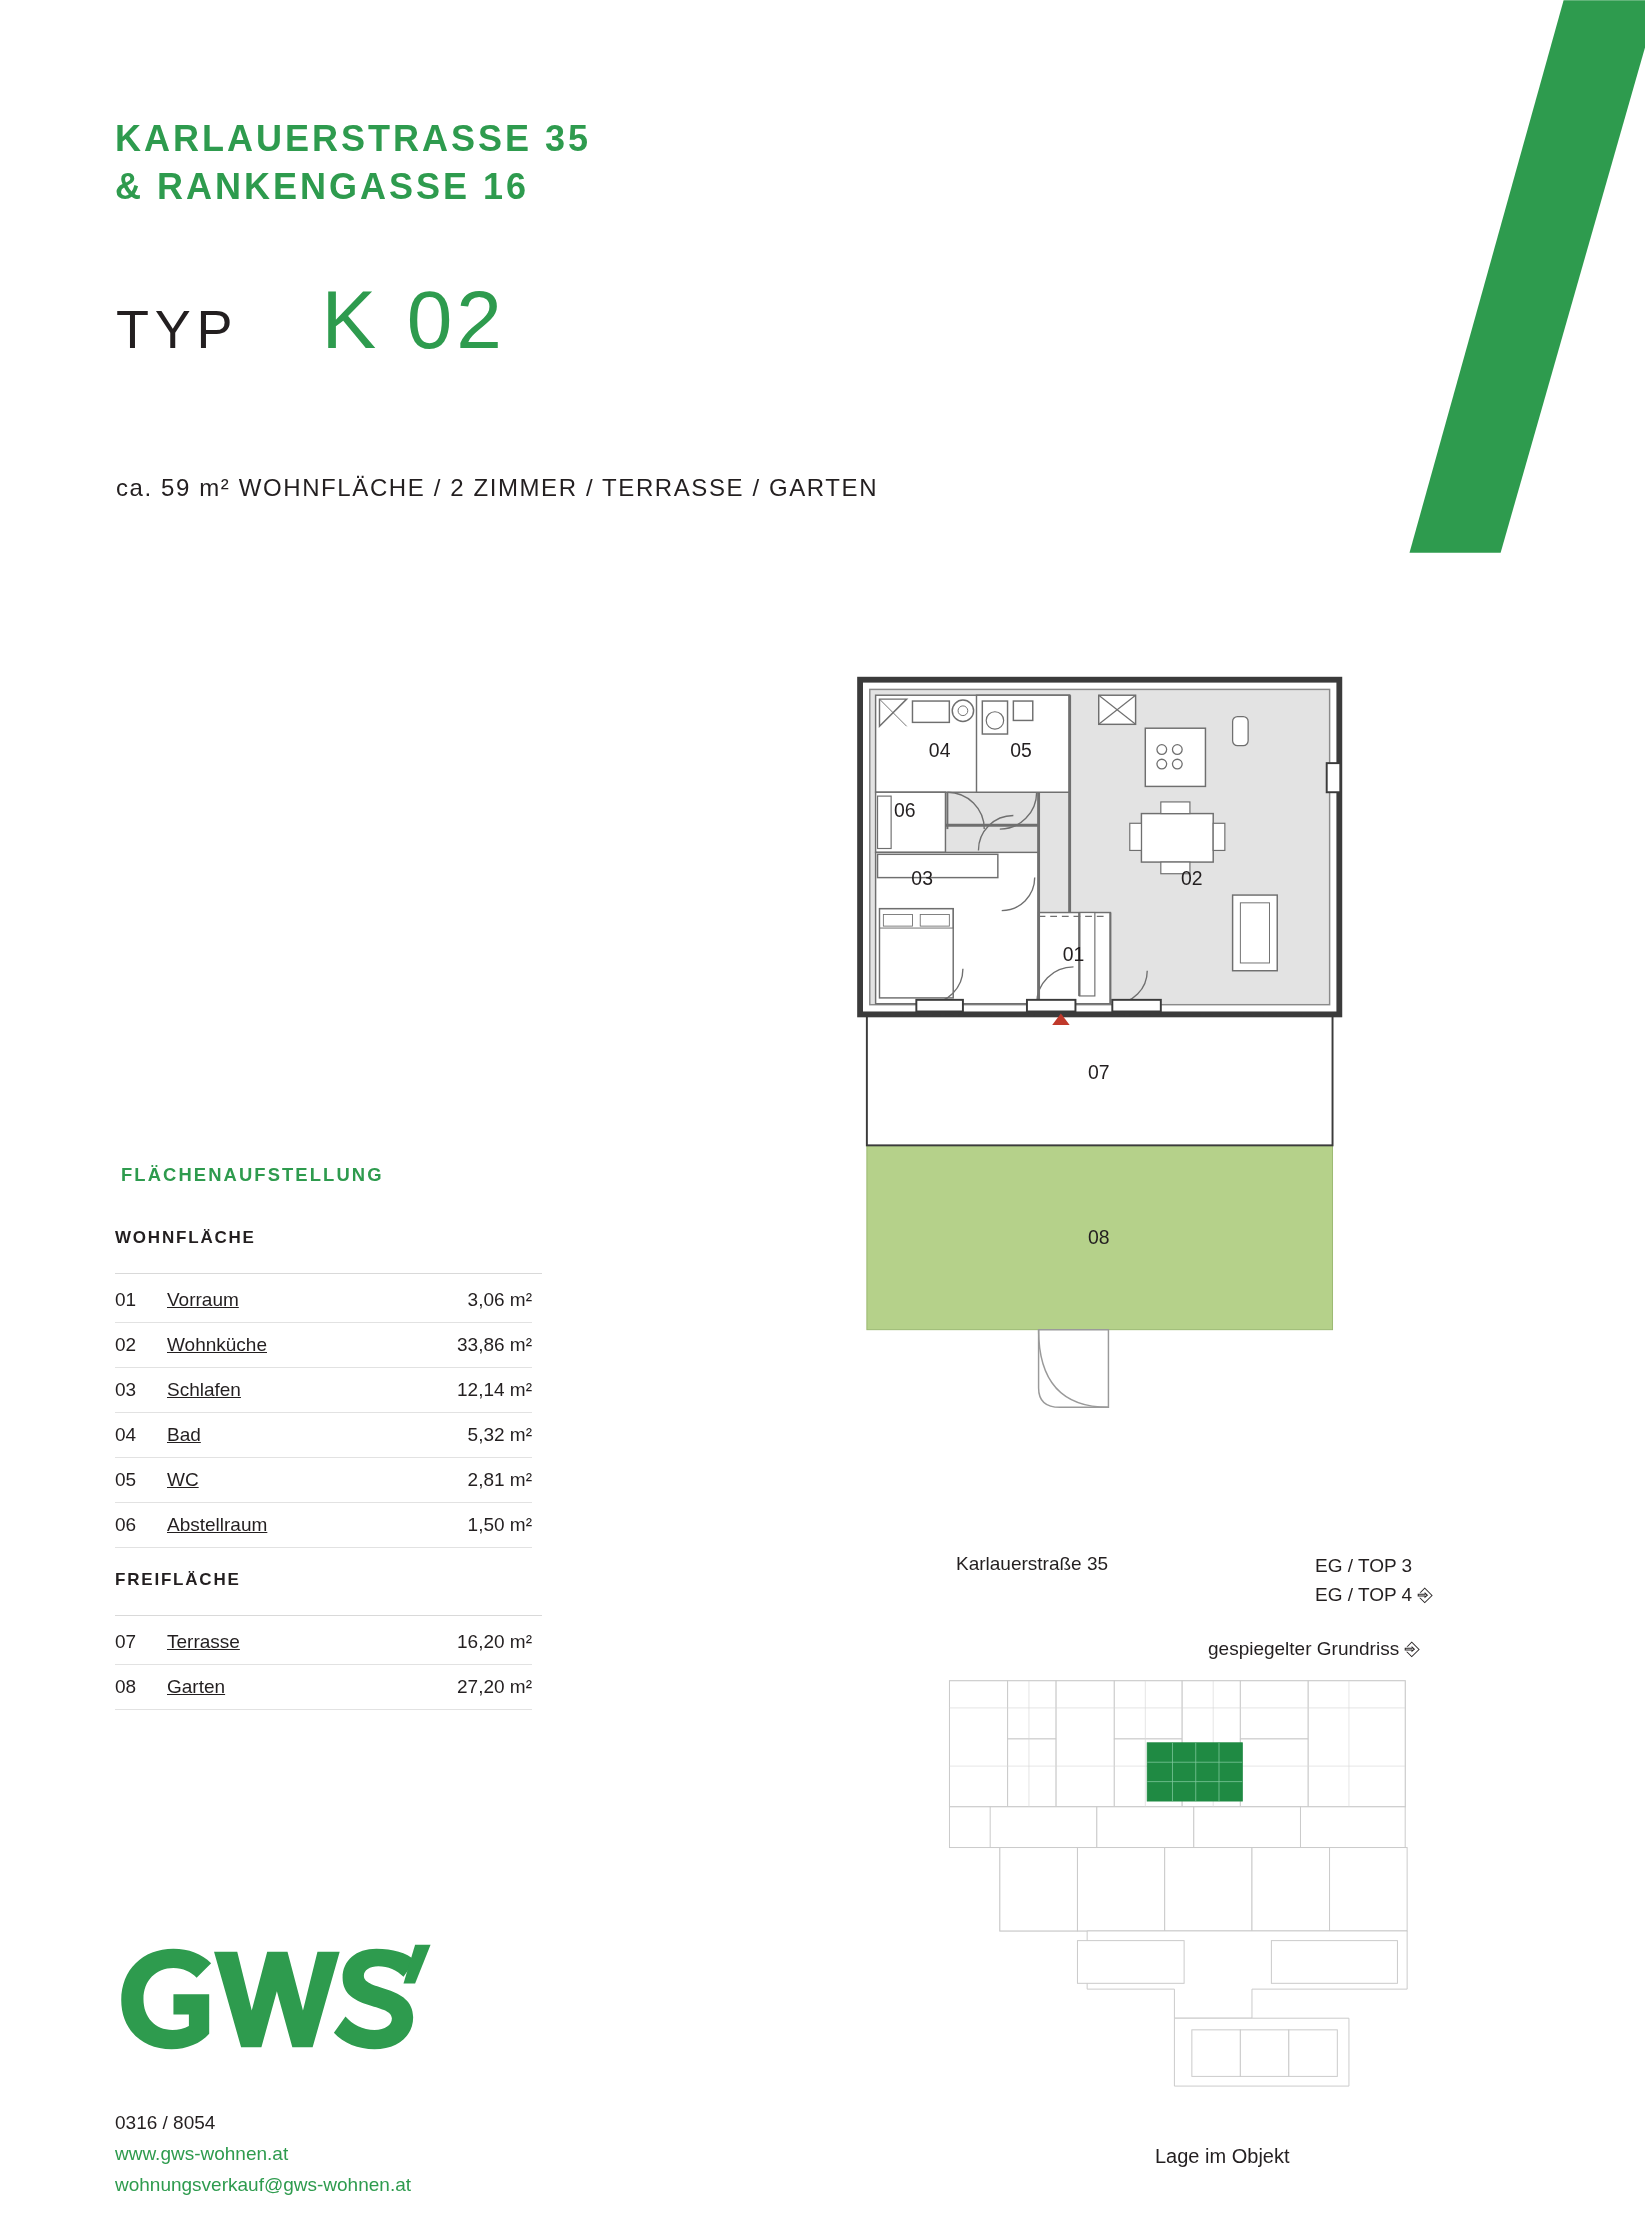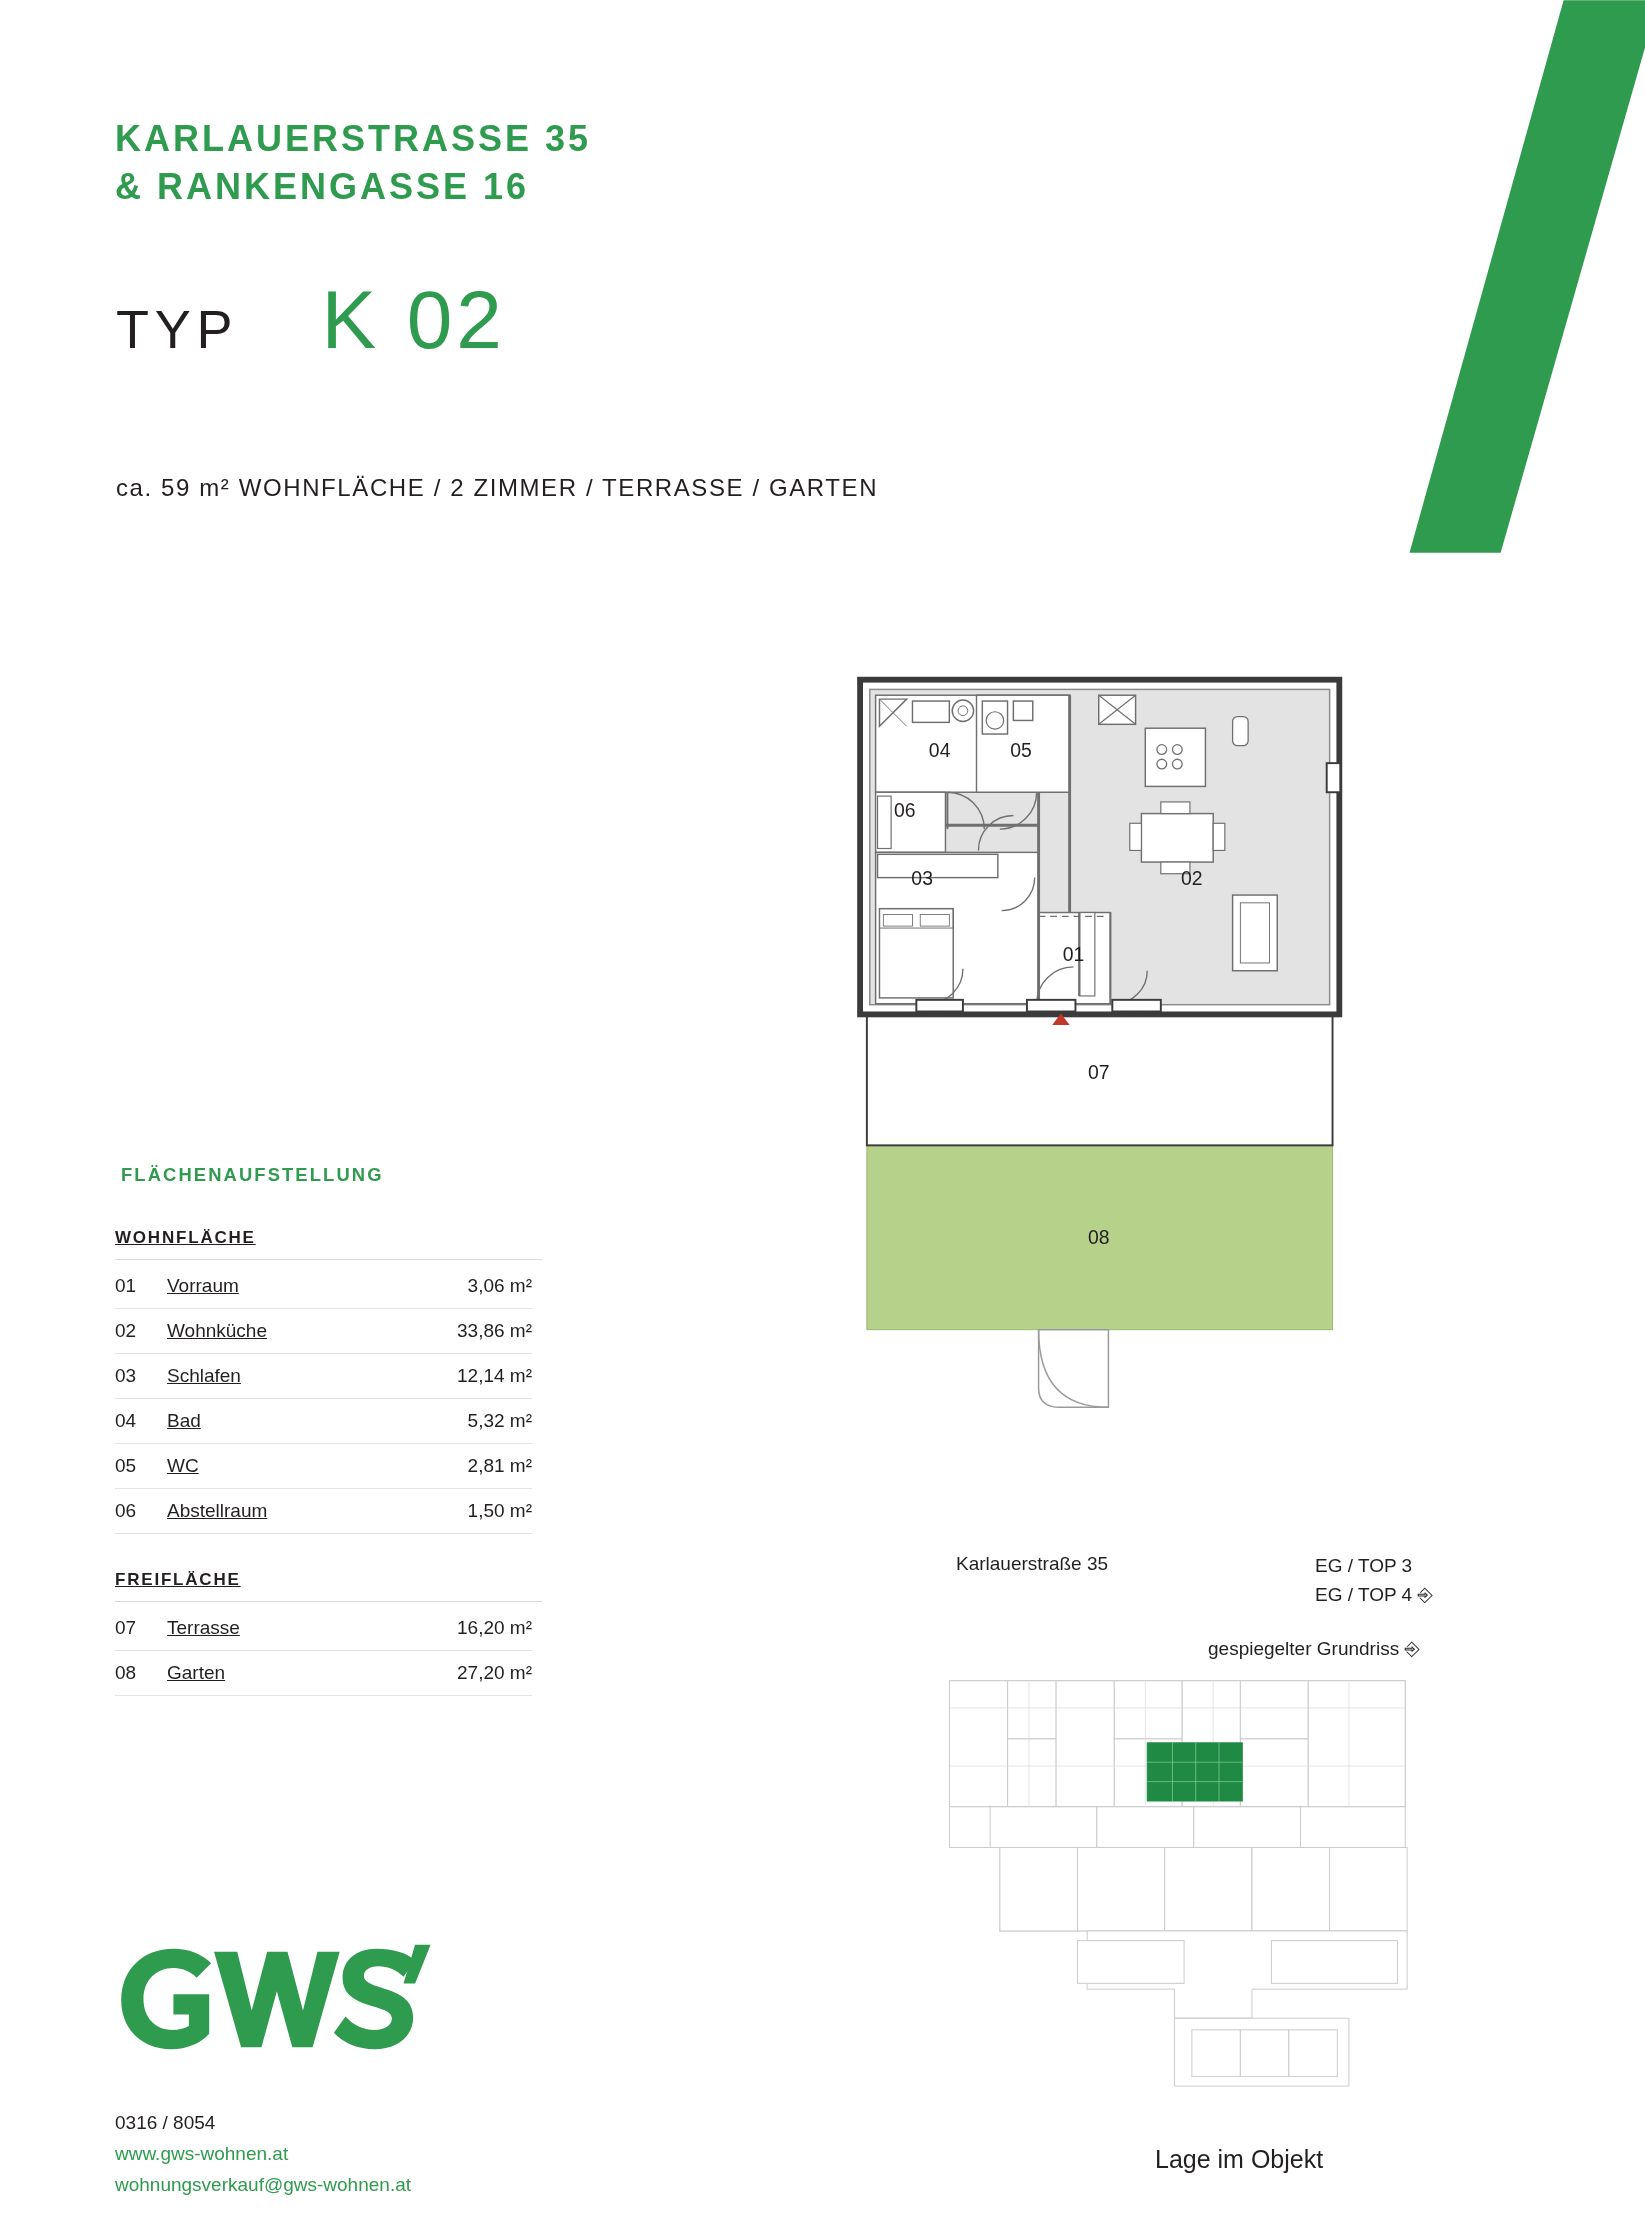--- a/index.html
+++ b/index.html
@@ -76,23 +76,22 @@
     font-size: 18.4px;
     font-weight: bold;
     letter-spacing: 2.1px;
     color: #2e9b4e;
   }
   .sub-head {
     font-size: 17px;
     font-weight: bold;
     letter-spacing: 1.8px;
     color: #231f20;
-    padding-bottom: 11px;
+    padding-bottom: 25px;
     border-bottom: 1.2px solid #d9d9d9;
-    text-decoration: underline;
   }
   .area-block {
     position: absolute;
     left: 115px;
     width: 427px;
   }
   table.area {
     border-collapse: collapse;
     width: 417px;
     margin-top: 3.9px;
@@ -156,21 +155,21 @@
     left: 1208px;
     top: 1638px;
     font-size: 19px;
     color: #231f20;
     white-space: nowrap;
   }
   .lage-label {
     position: absolute;
     left: 1155px;
     top: 2145px;
-    font-size: 25px;
+    font-size: 20px;
     color: #231f20;
   }
   .site-wrap {
     position: absolute;
     left: 932px;
     top: 1669px;
     width: 543px;
     height: 456px;
   }
 </style>

